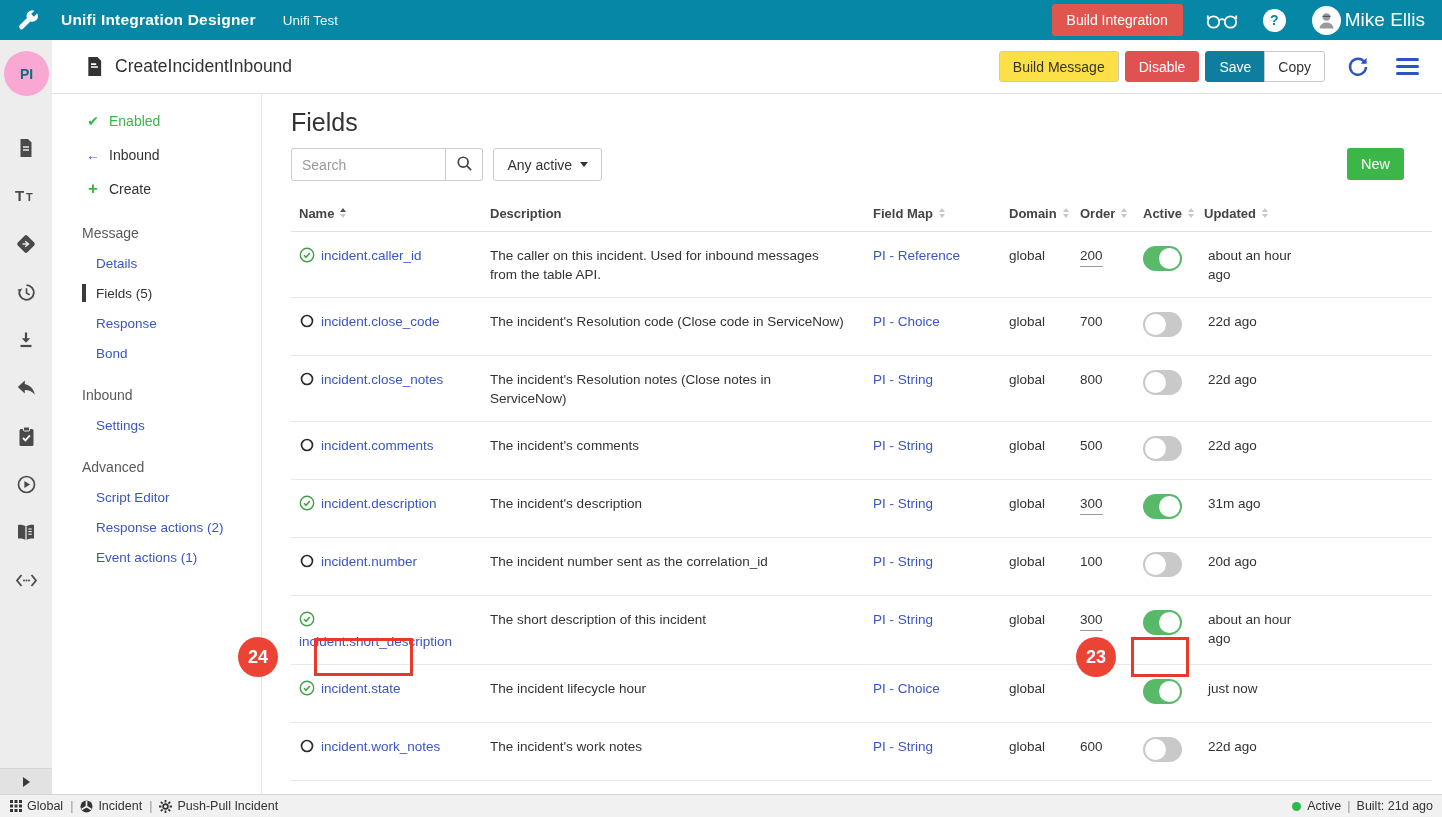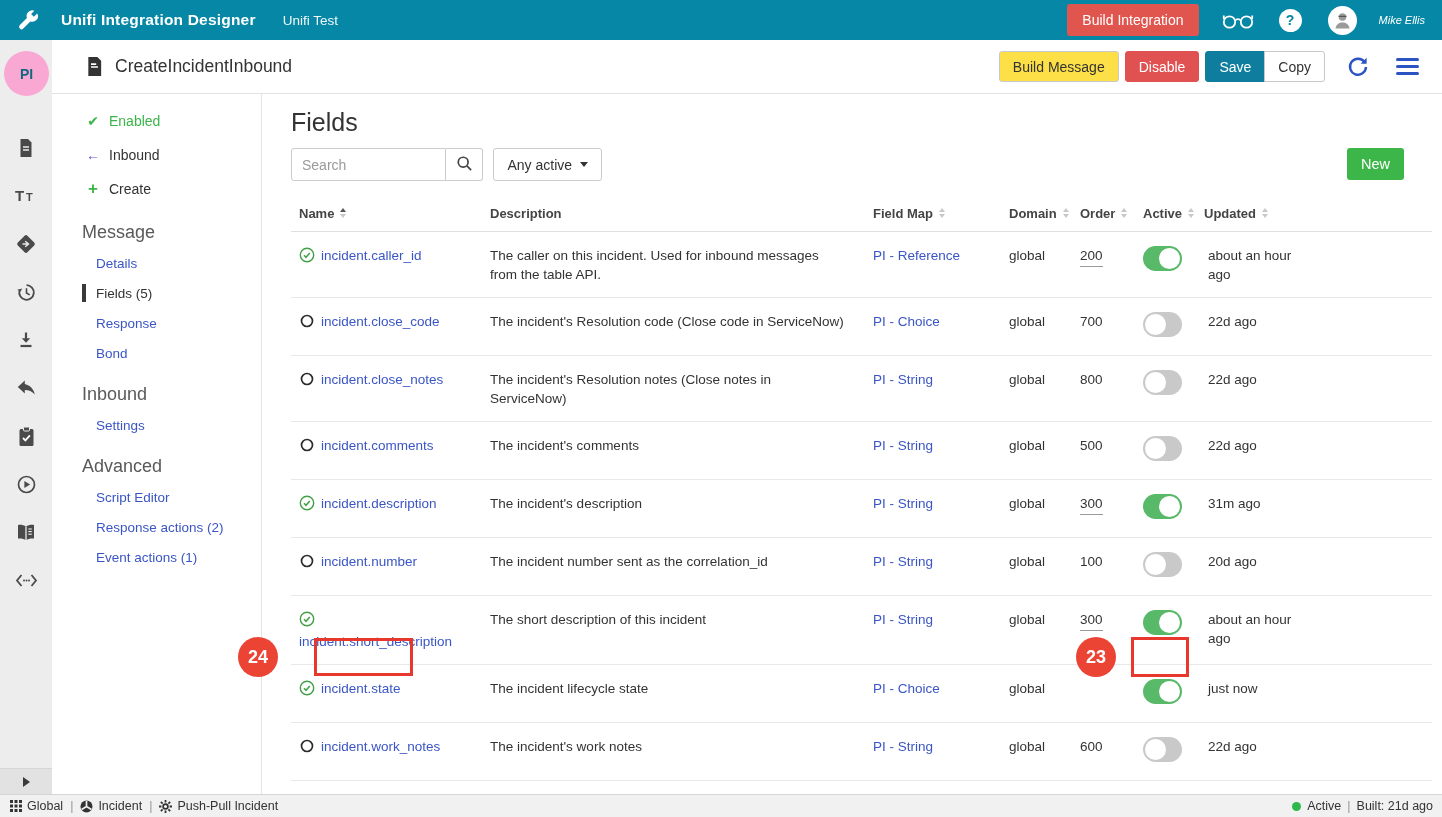--- a/index.html
+++ b/index.html
@@ -16,21 +16,21 @@
   .topbar .env { font-size:13.5px; margin-left:27px; opacity:.95; }
   .topbar .spacer { flex:1; }
   .btn-build-integration { background:#e0564f; color:#fff; border:none; border-radius:3px;
     font-size:14px; padding:8px 15px; margin-right:21px; cursor:pointer; font-family:inherit; }
   .glasses { width:36px; display:flex; align-items:center; margin-right:23px; }
   .help-circle { width:23px; height:23px; border-radius:50%; background:#fff; color:#0587a5;
     font-weight:bold; font-size:14px; display:flex; align-items:center; justify-content:center; margin-right:26px; }
   .user { display:flex; align-items:center; margin-right:17px; }
   .user .avatar { width:29px; height:29px; border-radius:50%; background:#fff; display:flex;
     align-items:center; justify-content:center; overflow:hidden; }
-  .user .uname { font-size:11px; margin-left:22px;font-style:italic; }
+  .user .uname { font-size:19px; margin-left:4px; }
   
   .rail { position:absolute; top:40px; left:0; width:52px; bottom:23px; background:#ededed; z-index:6; }
   .rail-icons { position:absolute; top:84px; left:0; width:52px; display:flex; flex-direction:column; }
   .rail-icon { height:48px; display:flex; align-items:center; justify-content:center; cursor:pointer; }
   .rail-collapse { position:absolute; bottom:0; left:0; width:52px; height:26px; background:#e2e2e2;
     display:flex; align-items:center; justify-content:center; cursor:pointer; border-top:1px solid #d6d6d6;}
   .rail-collapse .tri { width:0; height:0; border-top:5px solid transparent; border-bottom:5px solid transparent; border-left:7px solid #3a3a3a; }
   .pi-avatar { position:absolute; top:51px; left:4px; width:45px; height:45px; border-radius:50%;
     background:#f9a8d4; color:#13687f; font-weight:bold; font-size:14px; display:flex;
     align-items:center; justify-content:center; z-index:12; }
@@ -48,21 +48,21 @@
   .refresh { margin-left:22px; display:flex; cursor:pointer; }
   .burger { margin-left:27px; margin-right:23px; cursor:pointer; display:flex; flex-direction:column; gap:4px; }
   .burger span { width:23px; height:3px; background:#2b53c2; border-radius:2px; }
   
   .nav { position:absolute; top:94px; left:52px; width:210px; bottom:23px; background:#fff;
     border-right:1px solid #e4e4e4; padding-top:10px; z-index:5; }
   .nav-status { height:34px; display:flex; align-items:center; padding-left:33px; font-size:14px; cursor:pointer; }
   .nav-status .nico { width:16px; font-weight:bold; display:inline-flex; justify-content:center; }
   .nav-status .lbl { margin-left:8px; }
   .nav-section { margin-top:11px; }
-  .nav-sec-title { height:31px; display:flex; align-items:center; padding-left:30px; font-size:18px; color:#5a5a5a; }
+  .nav-sec-title { height:31px; display:flex; align-items:center; padding-left:30px; font-size:14px; color:#5a5a5a; }
   .nav-item { height:30px; display:flex; align-items:center; padding-left:44px; font-size:13.5px;
     color:#3a55c5; cursor:pointer; position:relative; }
   .nav-item.active { color:#333; }
   .nav-item.active::before { content:""; position:absolute; left:30px; top:6px; width:3.5px; height:18px; background:#3a3a3a; }
   
   .content { position:absolute; top:94px; left:263px; right:0; bottom:23px; background:#fff;
     overflow:hidden; padding-left:28px; }
   .page-title { margin-top:14px; font-size:25px; font-weight:500; color:#333; }
   .toolbar { position:relative; margin-top:11px; height:33px; }
   .searchgrp { display:inline-flex; height:33px; vertical-align:top; }
@@ -442,21 +442,21 @@
           <div class="cell"><span class="ord u">300</span></div>
           <div class="cell"><span class="toggle on"><span class="knob"></span></span></div>
           <div class="cell upd">about an hour ago</div>
           <div></div>
         </div>
         <div class="tr">
           <div class="cell name-cell"><span class="sicon"><svg width="16" height="16" viewBox="0 0 16 16" fill="none">
                 <circle cx="8" cy="8" r="6.7" stroke="#43a047" stroke-width="1.4"></circle>
                 <path d="M5 8.3l2 2 3.8-4.4" stroke="#43a047" stroke-width="1.5"></path>
               </svg></span><a class="flink">incident.state</a></div>
-          <div class="cell desc">The incident lifecycle state</div>
+          <div class="cell desc">The incident lifecycle hour</div>
           <div class="cell"><a class="flink">PI - Choice</a></div>
           <div class="cell">global</div>
           <div class="cell"></div>
           <div class="cell"><span class="toggle on"><span class="knob"></span></span></div>
           <div class="cell upd">just now</div>
           <div></div>
         </div>
         <div class="tr">
           <div class="cell name-cell"><span class="sicon"><svg width="14" height="14" viewBox="0 0 14 14" fill="none" style="margin:1px">
                 <circle cx="7" cy="7" r="5.5" stroke="#2b2b2b" stroke-width="1.7"></circle>

